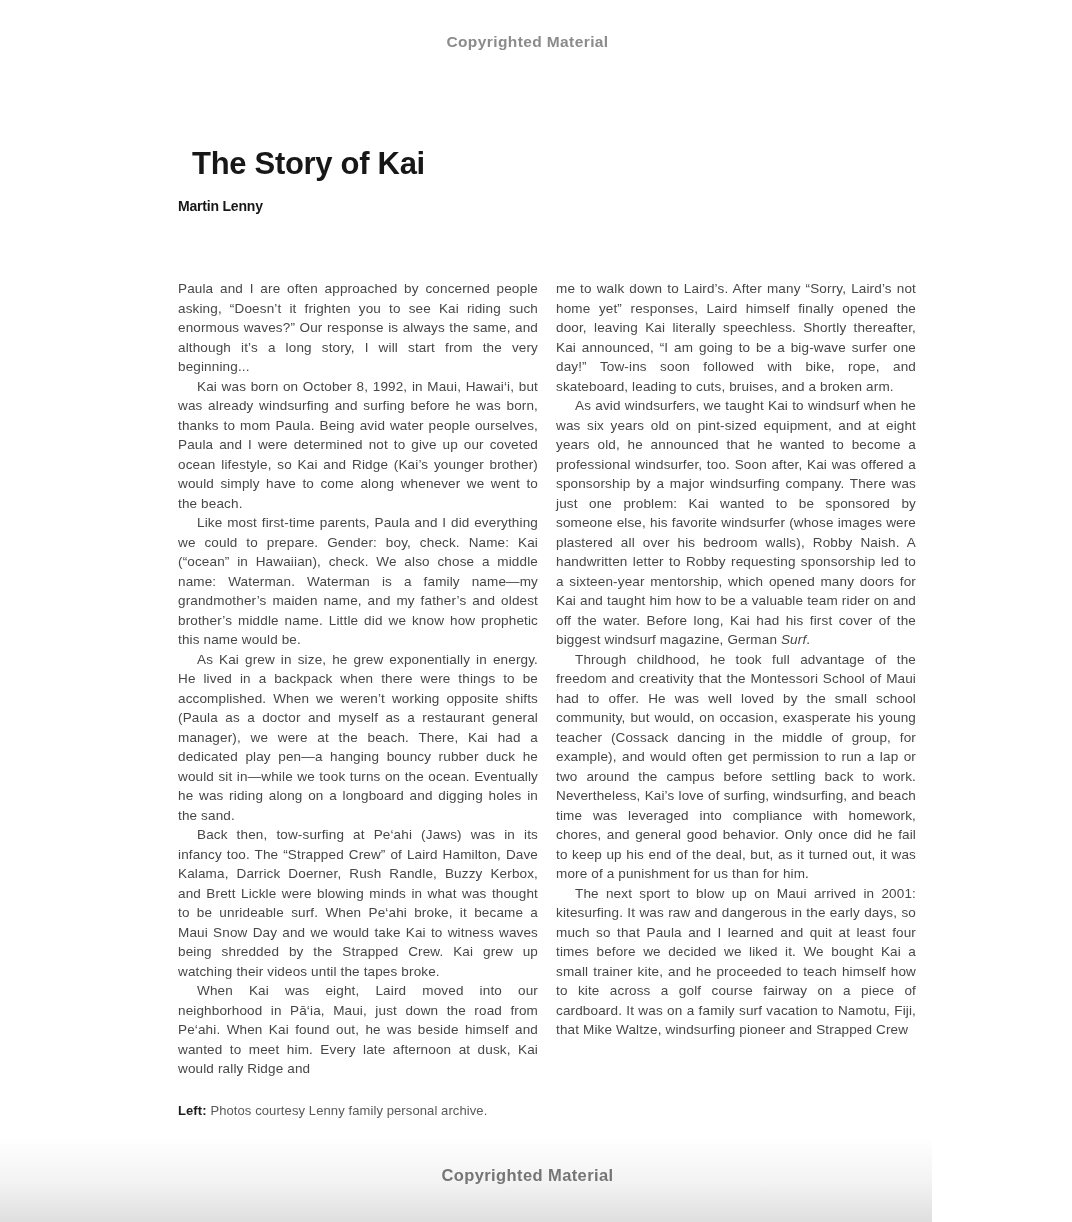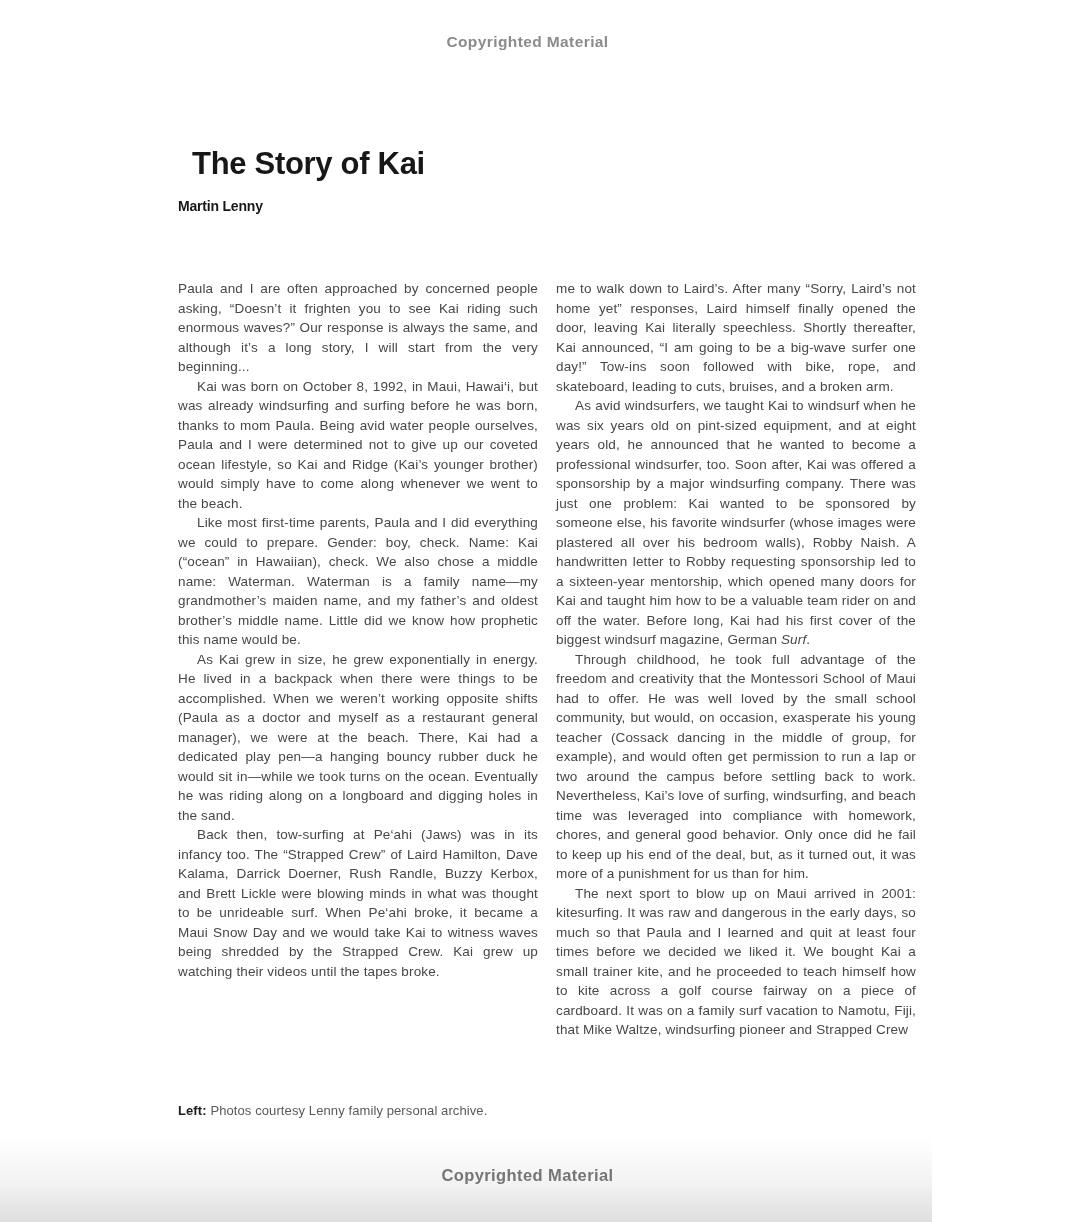--- a/index.html
+++ b/index.html
@@ -130,20 +130,21 @@
 
   <h2 class="author">Martin Lenny</h2>
 
   <div class="columns">
     <div class="col">
         <p class="para"><span>Paula and I are often approached by concerned people asking, “Doesn’t it frighten you to see Kai riding such enormous waves?” Our response is always the same, and although it’s a long story, I will start from the very beginning...</span></p>
         <p class="para indent"><span>Kai was born on October 8, 1992, in Maui, Hawai‘i, but was already windsurfing and surfing before he was born, thanks to mom Paula. Being avid water people ourselves, Paula and I were determined not to give up our coveted ocean lifestyle, so Kai and Ridge (Kai’s younger brother) would simply have to come along whenever we went to the beach.</span></p>
         <p class="para indent"><span>Like most first-time parents, Paula and I did everything we could to prepare. Gender: boy, check. Name: Kai (“ocean” in Hawaiian), check. We also chose a middle name: Waterman. Waterman is a family name—my grandmother’s maiden name, and my father’s and oldest brother’s middle name. Little did we know how prophetic this name would be.</span></p>
         <p class="para indent"><span>As Kai grew in size, he grew exponentially in energy. He lived in a backpack when there were things to be accomplished. When we weren’t working opposite shifts (Paula as a doctor and myself as a restaurant general manager), we were at the beach. There, Kai had a dedicated play pen—a hanging bouncy rubber duck he would sit in—while we took turns on the ocean. Eventually he was riding along on a longboard and digging holes in the sand.</span></p>
         <p class="para indent"><span>Back then, tow-surfing at Pe‘ahi (Jaws) was in its infancy too. The “Strapped Crew” of Laird Hamilton, Dave Kalama, Darrick Doerner, Rush Randle, Buzzy Kerbox, and Brett Lickle were blowing minds in what was thought to be unrideable surf. When Pe‘ahi broke, it became a Maui Snow Day and we would take Kai to witness waves being shredded by the Strapped Crew. Kai grew up watching their videos until the tapes broke.</span></p>
+        <p class="para indent"><span>When Kai was eight, Laird moved into our neighborhood in Pā‘ia, Maui, just down the road from Pe‘ahi. When Kai found out, he was beside himself and wanted to meet him. Every late afternoon at dusk, Kai would rally Ridge and</span></p>
       </div>
     <div class="col">
         <p class="para"><span>me to walk down to Laird’s. After many “Sorry, Laird’s not home yet” responses, Laird himself finally opened the door, leaving Kai literally speechless. Shortly thereafter, Kai announced, “I am going to be a big-wave surfer one day!” Tow-ins soon followed with bike, rope, and skateboard, leading to cuts, bruises, and a broken arm.</span></p>
         <p class="para indent"><span>As avid windsurfers, we taught Kai to windsurf when he was six years old on pint-sized equipment, and at eight years old, he announced that he wanted to become a professional windsurfer, too. Soon after, Kai was offered a sponsorship by a major windsurfing company. There was just one problem: Kai wanted to be sponsored by someone else, his favorite windsurfer (whose images were plastered all over his bedroom walls), Robby Naish. A handwritten letter to Robby requesting sponsorship led to a sixteen-year mentorship, which opened many doors for Kai and taught him how to be a valuable team rider on and off the water. Before long, Kai had his first cover of the biggest windsurf magazine, German </span><em>Surf</em><span>.</span></p>
         <p class="para indent"><span>Through childhood, he took full advantage of the freedom and creativity that the Montessori School of Maui had to offer. He was well loved by the small school community, but would, on occasion, exasperate his young teacher (Cossack dancing in the middle of group, for example), and would often get permission to run a lap or two around the campus before settling back to work. Nevertheless, Kai’s love of surfing, windsurfing, and beach time was leveraged into compliance with homework, chores, and general good behavior. Only once did he fail to keep up his end of the deal, but, as it turned out, it was more of a punishment for us than for him.</span></p>
         <p class="para indent"><span>The next sport to blow up on Maui arrived in 2001: kitesurfing. It was raw and dangerous in the early days, so much so that Paula and I learned and quit at least four times before we decided we liked it. We bought Kai a small trainer kite, and he proceeded to teach himself how to kite across a golf course fairway on a piece of cardboard. It was on a family surf vacation to Namotu, Fiji, that Mike Waltze, windsurfing pioneer and Strapped Crew</span></p>
       </div>
   </div>
 
   <div class="caption">

